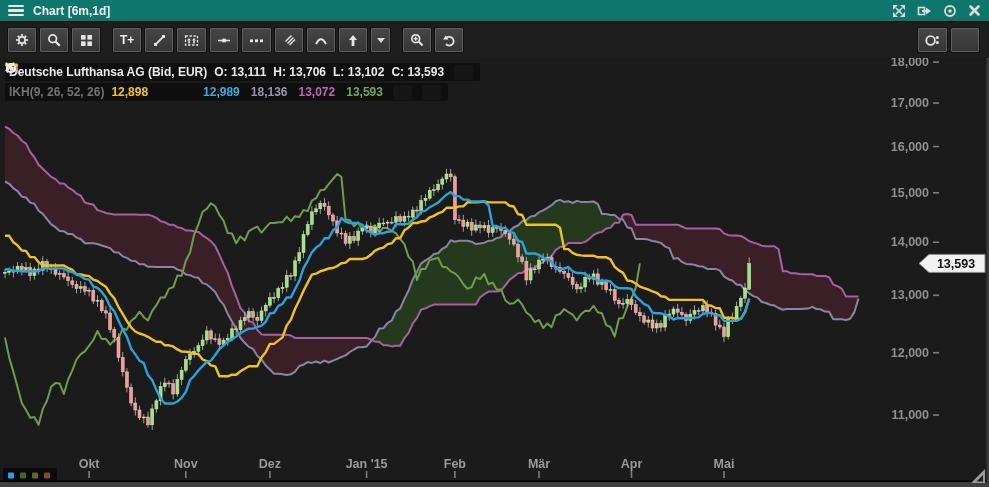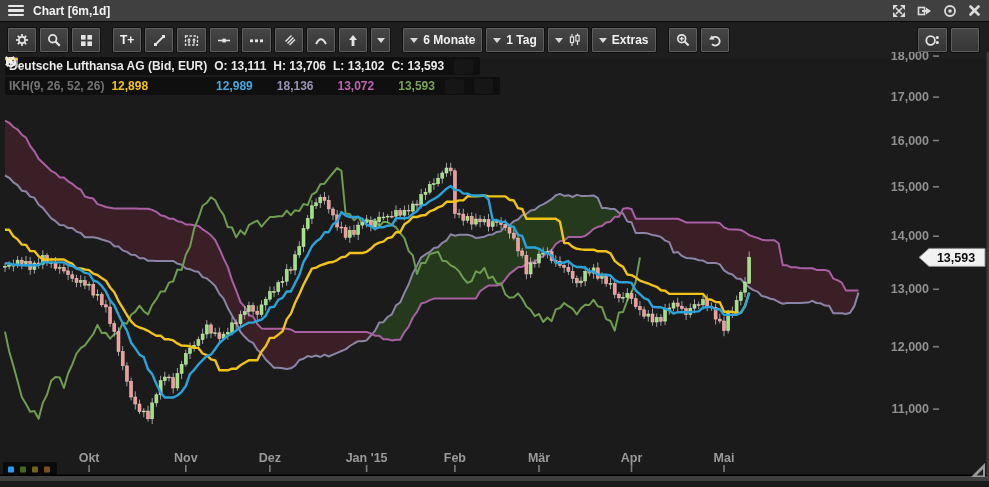--- a/index.html
+++ b/index.html
@@ -1,50 +1,50 @@
 <!DOCTYPE html>
 <html><head>
 <meta charset="utf-8">
 <style>
   html,body{margin:0;padding:0;background:#4a4a4a;}
   *{box-sizing:border-box;}
   .window{position:relative;width:989px;height:487px;background:#1b1b1b;overflow:hidden;
           font-family:"Liberation Sans",sans-serif;outline:1px solid #000;}
   
-  .titlebar{position:absolute;top:0;left:0;right:0;height:22px;background:#404040;
+  .titlebar{position:absolute;top:0;left:0;right:0;height:22px;background:#0f766e;
             border-bottom:1px solid #0a0a0a;display:flex;align-items:center;padding:0 8px;gap:9px;}
   .hamb{display:flex;flex-direction:column;gap:2px;width:16px;cursor:pointer;}
   .hamb i{display:block;height:2.5px;background:#e6e6e6;border-radius:1px;}
   .wtitle{color:#f2f2f2;font-size:12px;font-weight:bold;}
   .wctl{margin-left:auto;display:flex;align-items:center;gap:11px;}
   .wicon{display:flex;align-items:center;cursor:pointer;}
   
   .toolbar{position:absolute;top:22px;left:0;right:0;height:36px;background:#1e1e1e;
            display:flex;align-items:center;padding:0 7px;}
   .grp{display:flex;gap:2px;margin-right:11px;}
   .grp.last{margin-left:auto;margin-right:2px;}
   .tbtn{height:26px;min-width:30px;padding:0 7px;border:1px solid #101010;border-radius:2px;
         background:linear-gradient(#464646,#353535);box-shadow:inset 0 0 0 1px #5f5f5f;
         color:#f2f2f2;font-size:12px;font-weight:bold;display:flex;align-items:center;
         justify-content:center;gap:5px;cursor:pointer;white-space:nowrap;}
   .tbtn.narrow{min-width:21px;padding:0 4px;}
   .caret{width:0;height:0;border-left:4px solid transparent;border-right:4px solid transparent;
          border-top:5px solid #d9d9d9;}
   
-  .chart{position:absolute;top:52px;left:0;width:894px;height:429px;}
+  .chart{position:absolute;top:58px;left:0;width:894px;height:429px;}
   .chart svg{position:absolute;top:0;left:0;}
   
   .legend{position:absolute;top:4px;left:5px;z-index:5;}
   .lrow-wrap{margin-bottom:1px;}
   .lrow{display:inline-flex;align-items:center;gap:7px;background:rgba(13,13,13,0.82);
         border-radius:2px;padding:1px 7px 1px 4px;font-size:12px;font-weight:bold;color:#eaeaea;
         height:18px;}
   .ohlc{white-space:nowrap;}
   .ikh-label{color:#737373;white-space:nowrap;}
-  #ikh-values{display:inline-flex;gap:24px;}
+  #ikh-values{display:inline-flex;gap:11px;}
   .pill-btn{width:19px;height:15px;background:#161616;border-radius:2px;display:flex;
             align-items:center;justify-content:center;margin-left:3px;cursor:pointer;}
 </style>
 </head>
 <body>
 
 <div class="window">
 
   <div class="titlebar">
     <span class="hamb">
@@ -174,43 +174,20 @@
         <svg width="12" height="13">
             <path d="M6,1 L10,6 H7.4 V12 H4.6 V6 H2 Z" fill="#e4e4e4"></path>
           </svg>
       </div>
       <div class="tbtn narrow">
           <span class="caret"></span>
         </div>
     </div>
 
 
-    <div class="grp">
-      <div class="tbtn">
-          <span class="caret"></span>
-          <span>6 Monate</span>
-        </div>
-      <div class="tbtn">
-          <span class="caret"></span>
-          <span>1 Tag</span>
-        </div>
-      <div class="tbtn">
-          <span class="caret"></span>
-        <svg width="13" height="14">
-            <line x1="4" y1="1" x2="4" y2="13" stroke="#e4e4e4" stroke-width="1.2"></line>
-            <rect x="2.4" y="4" width="3.2" height="5.5" fill="#3d3d3d" stroke="#e4e4e4" stroke-width="1.2"></rect>
-            <line x1="9.5" y1="0.5" x2="9.5" y2="12" stroke="#e4e4e4" stroke-width="1.2"></line>
-            <rect x="7.9" y="2.5" width="3.2" height="5.5" fill="#3d3d3d" stroke="#e4e4e4" stroke-width="1.2"></rect>
-          </svg>
-      </div>
-      <div class="tbtn">
-          <span class="caret"></span>
-          <span>Extras</span>
-        </div>
-    </div>
 
     <div class="grp">
       <div class="tbtn">
         <svg width="14" height="14">
             <circle cx="5.7" cy="5.7" r="3.9" fill="none" stroke="#e4e4e4" stroke-width="1.7"></circle>
             <line x1="3.7" y1="5.7" x2="7.7" y2="5.7" stroke="#e4e4e4" stroke-width="1.4"></line>
             <line x1="5.7" y1="3.7" x2="5.7" y2="7.7" stroke="#e4e4e4" stroke-width="1.4"></line>
             <line x1="8.6" y1="8.6" x2="12.6" y2="12.6" stroke="#e4e4e4" stroke-width="2.1"></line>
           </svg>
       </div>

